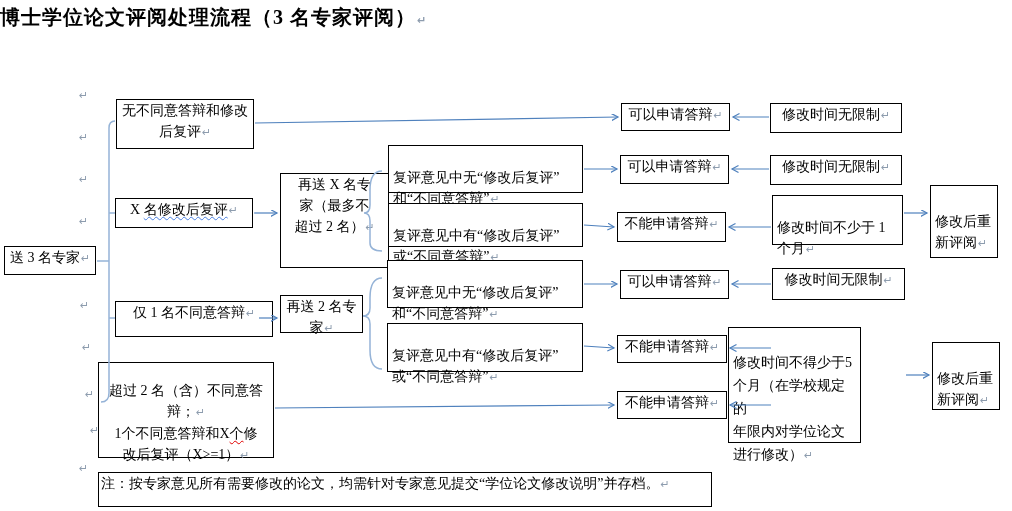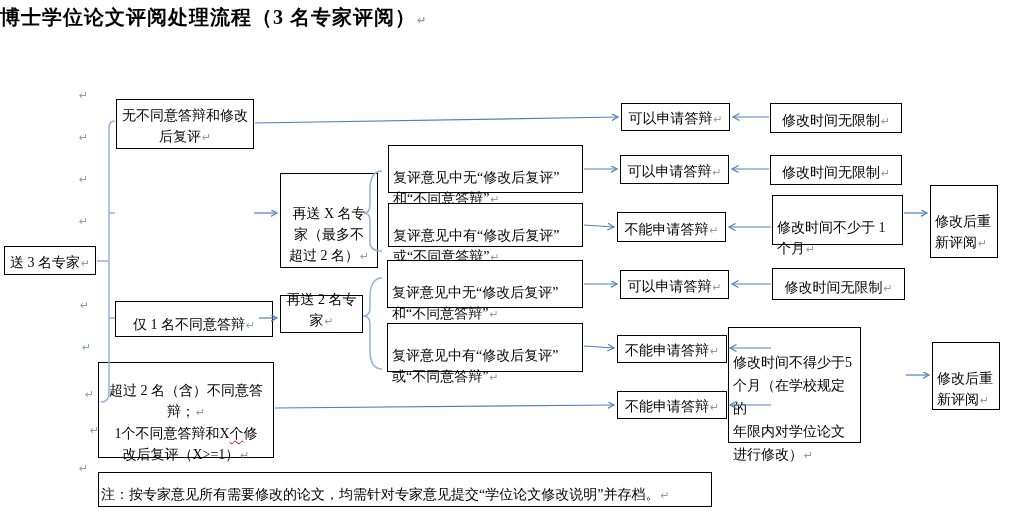--- a/index.html
+++ b/index.html
@@ -9,21 +9,21 @@
     overflow:hidden;
   }
   .title {
     position:absolute; top:4px; left:0; width:100%;
     text-align:left; font-size:20px; font-weight:bold; letter-spacing:1px;
   }
   .box {
     position:absolute; border:1px solid #000; box-sizing:border-box;
     font-size:14px; line-height:21px; background:#fff;
   }
-  .flex { display:flex; align-items:flex-end; justify-content:center; }
+  .flex { display:flex; align-items:flex-start; justify-content:center; }
   .txt { text-align:center; }
   .preline { white-space:pre-line; }
   .padbox { padding:0 4px; }
   .leftal { text-align:left; }
   .pilcrow {
     color:#8d9cae; font-size:11px; font-family:"DejaVu Sans",sans-serif;
     padding-left:1px;
   }
   .wavy-blue { text-decoration:underline; text-decoration-style:wavy; text-decoration-color:#4a7fe0; text-decoration-thickness:1px; text-underline-offset:2px; }
   .wavy-red  { text-decoration:underline; text-decoration-style:wavy; text-decoration-color:#e00000; text-decoration-thickness:1px; text-underline-offset:2px; }
@@ -49,33 +49,36 @@
 
   <div class="box flex" style="left:4px;top:246px;width:92px;height:29px">
     <div class="txt"><span>送 3 名专家</span><span class="pilcrow">↵</span></div>
   </div>
 
   <div class="box flex" style="left:116px;top:99px;width:138px;height:50px">
     <div class="txt preline"><span>无不同意答辩和修改
 后复评</span><span class="pilcrow">↵</span></div>
   </div>
 
+  <div class="box flex" style="left:115px;top:198px;width:138px;height:30px">
+    <div class="txt"><span>X </span><span class="wavy-blue">名修改后复评</span><span class="pilcrow">↵</span></div>
+  </div>
 
   <div class="box flex" style="left:115px;top:301px;width:158px;height:36px">
     <div class="txt"><span>仅 1 名不同意答辩</span><span class="pilcrow">↵</span></div>
   </div>
 
   <div class="box" style="left:98px;top:362px;width:176px;height:96px;padding-top:17px">
     <div class="txt preline"><span>超过 2 名（含）不同意答
 辩；</span><span class="pilcrow">↵</span></div>
     <div class="txt preline"><span>1个不同意答辩和X</span><span class="wavy-red">个</span><span>修
 改后复评（X&gt;=1）</span><span class="pilcrow">↵</span></div>
   </div>
 
-  <div class="box flex" style="left:280px;top:173px;width:98px;height:95px">
+  <div class="box flex" style="left:280px;top:173px;width:109px;height:95px">
     <div class="txt preline"><span>再送 X 名专
 家（最多不
 超过 2 名）</span><span class="pilcrow">↵</span></div>
   </div>
 
   <div class="box flex" style="left:280px;top:295px;width:83px;height:38px">
     <div class="txt preline"><span>再送 2 名专
 家</span><span class="pilcrow">↵</span></div>
   </div>
 

